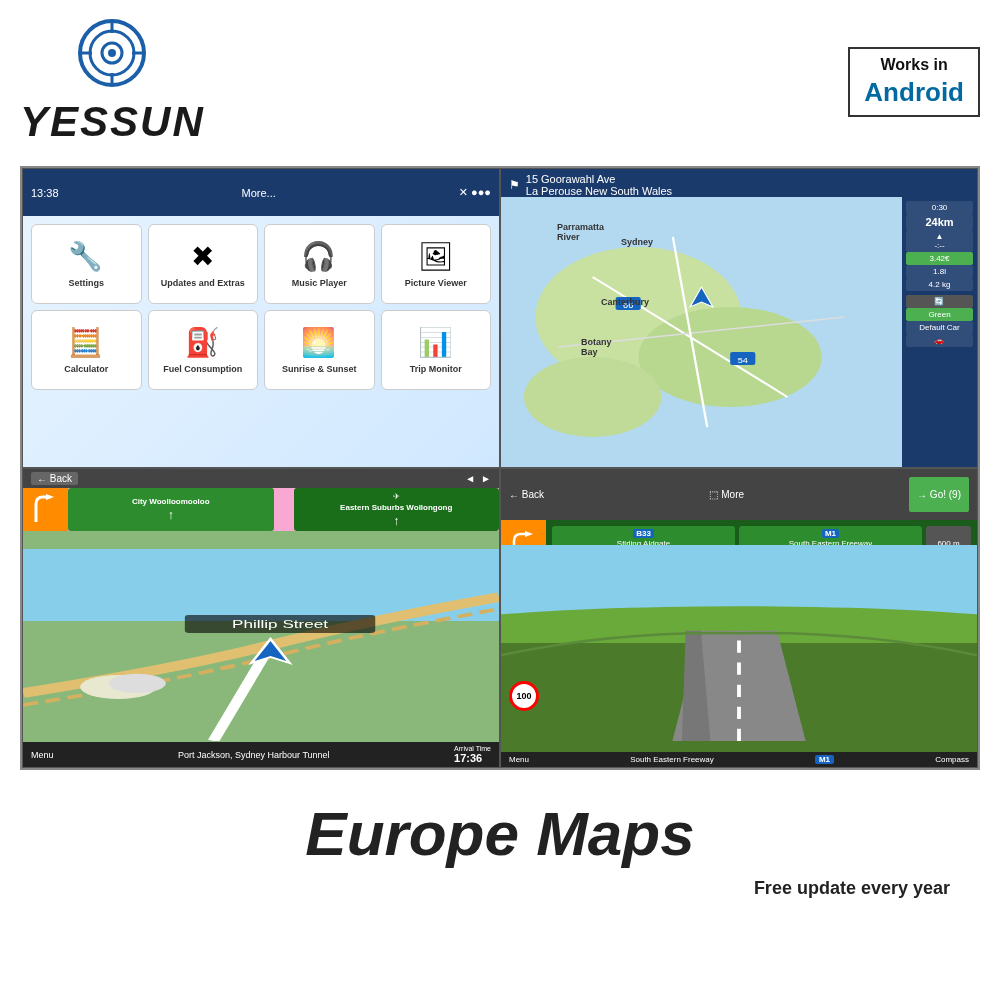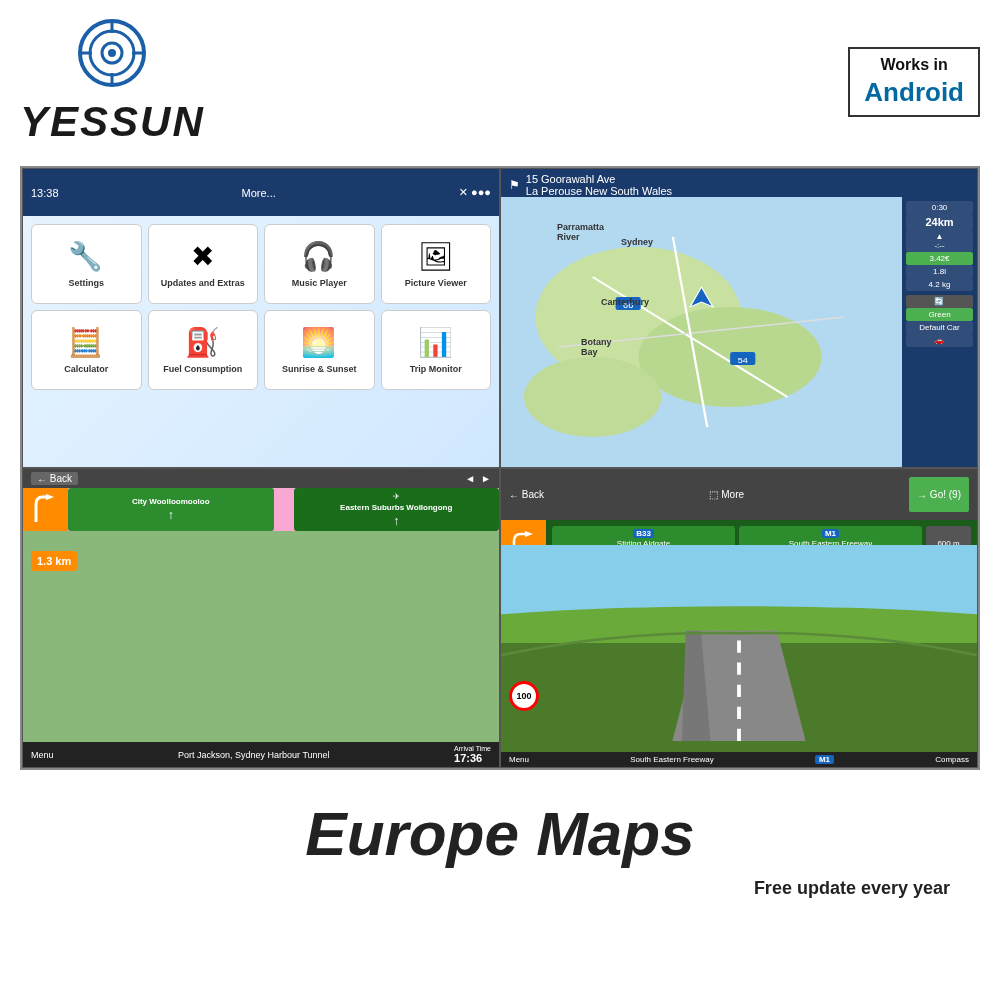--- a/index.html
+++ b/index.html
@@ -560,20 +560,38 @@
             <span class="street-name">Eastern Suburbs Wollongong</span>
             <span class="arrow">↑</span>
           </div>
         </div>
       </div>
 
       <div class="nav-distance-badge">
         <div>1.3 km</div>
       </div>
 
+      <div class="nav-map-view">
+        <svg width="100%" height="100%" viewBox="0 0 250 160" preserveAspectRatio="none">
+          <rect width="250" height="160" fill="#87ceeb"></rect>
+          <rect y="60" width="250" height="100" fill="#8ab87a"></rect>
+
+          <path d="M0,120 Q80,100 130,80 Q180,60 250,40" stroke="#e0c070" stroke-width="8" fill="none"></path>
+          <path d="M0,130 Q80,110 130,90 Q180,70 250,50" stroke="#d4b060" stroke-width="3" fill="none" stroke-dasharray="8,4"></path>
+          <path d="M100,160 L130,80" stroke="#fff" stroke-width="6" fill="none"></path>
+
+          <ellipse cx="50" cy="115" rx="20" ry="10" fill="#e8e8d0"></ellipse>
+          <ellipse cx="60" cy="112" rx="15" ry="8" fill="#ddd"></ellipse>
+
+          <polygon points="130,75 120,95 130,90 140,95" fill="#1565c0" stroke="#fff" stroke-width="1.5"></polygon>
+
+          <rect x="85" y="55" width="100" height="15" rx="2" fill="rgba(0,0,0,0.6)"></rect>
+          <text x="135" y="66" font-size="9" fill="#fff" text-anchor="middle">Phillip Street</text>
+        </svg>
+      </div>
 
       <div class="nav-bottom-bar">
         <span>Menu</span>
         <span>Port Jackson, Sydney Harbour Tunnel</span>
         <div style="text-align:left;">
           <div style="font-size:7px;">Arrival Time</div>
           <div style="font-size:11px;font-weight:bold;">17:36</div>
         </div>
       </div>
     </div>

